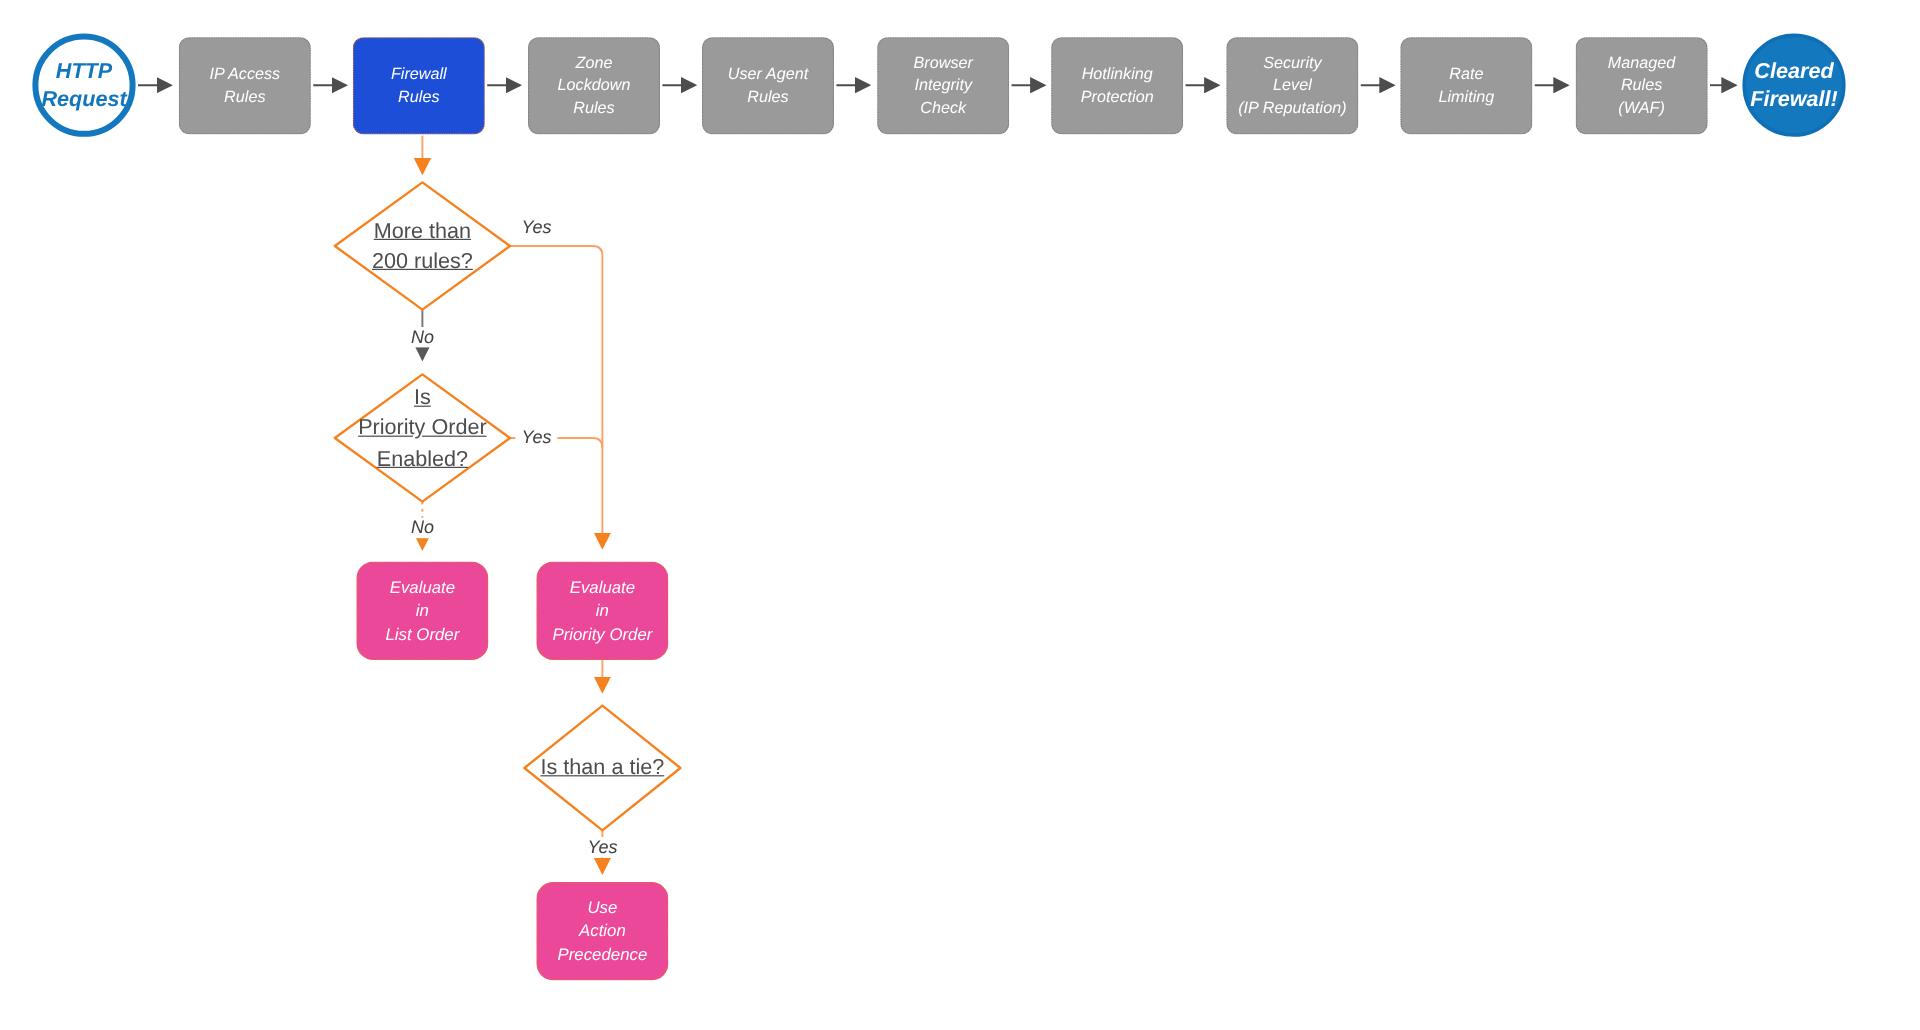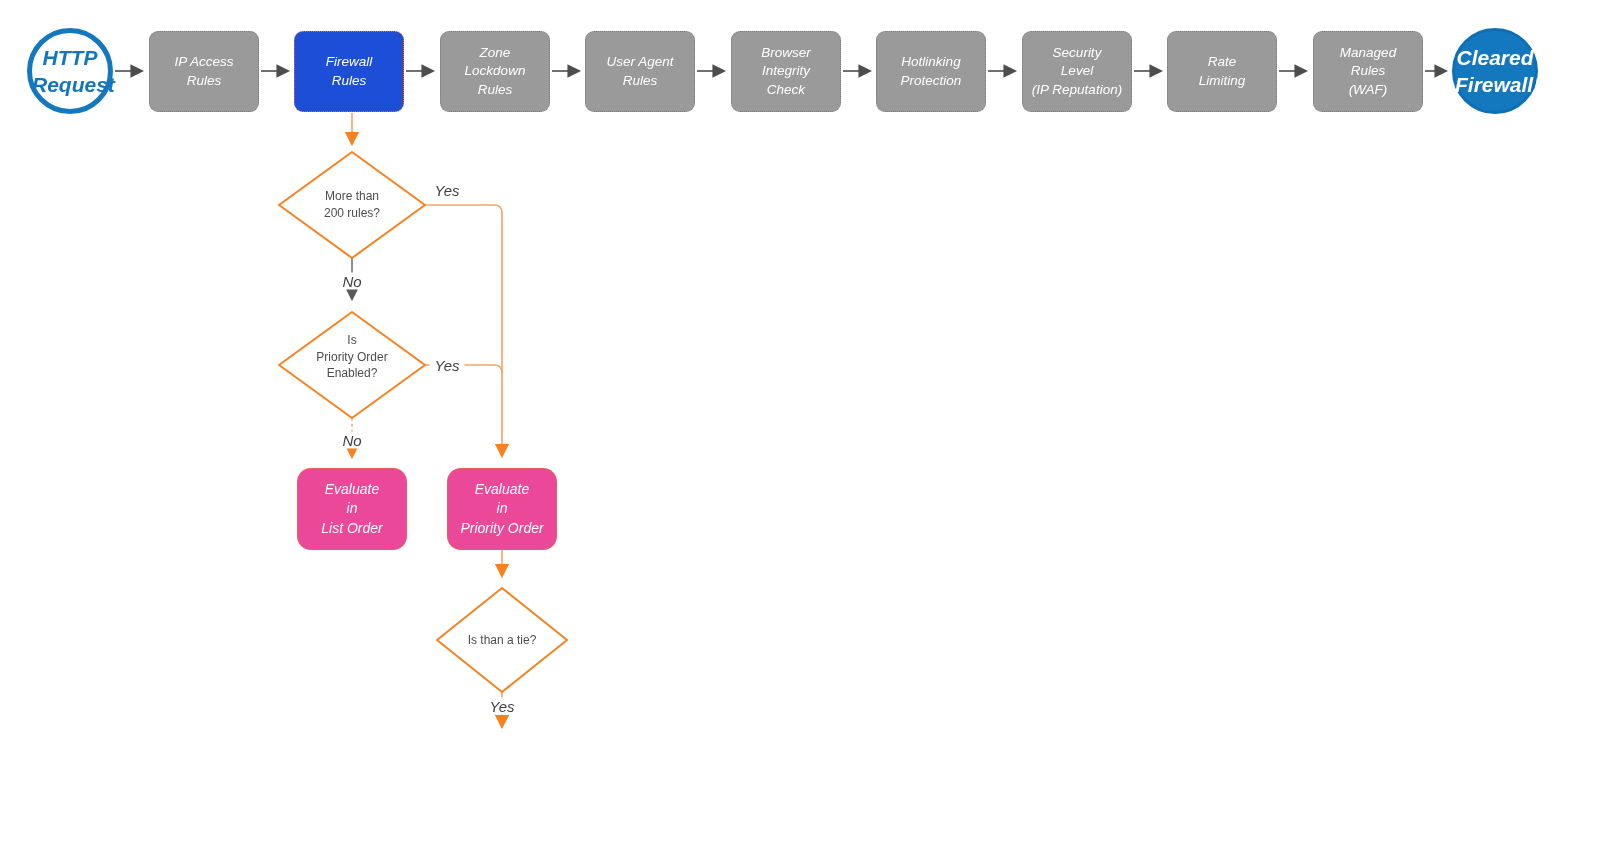--- a/index.html
+++ b/index.html
@@ -19,27 +19,27 @@
     color:#ffffff;font-style:italic;font-size:13.5px;line-height:1.35;
   }
   .stage.orange{background:#1d4ed8;border-color:#E0741C;}
   .action{
     width:110px;height:82px;
     background:#ec4899;border:1px dotted #E0741C;border-radius:14px;
     color:#ffffff;font-style:italic;font-size:14px;line-height:1.4;
   }
   .circle{
     width:86px;height:86px;border-radius:50%;
-    font-weight:bold;font-style:italic;font-size:21px;line-height:1.3;
+    font-weight:bold;font-style:italic;font-size:18px;line-height:1.3;
   }
   .circle.start{background:#ffffff;border:5px solid #1478BE;color:#1276BD;}
   .circle.end{background:#1478BE;border:3px solid #0F6FB4;color:#ffffff;}
   .dtext{
     position:absolute;display:flex;align-items:center;justify-content:center;
-    color:#4d4d4d;font-size:12px;line-height:1.4;text-align:center;
+    color:#4d4d4d;font-size:18px;line-height:1.4;text-align:center;text-decoration:underline;
   }
   .dtext span{white-space:pre-line;display:block;width:100%;}
   .edge-label{
     position:absolute;transform:translate(-50%,-50%);
     font-style:italic;color:#3f3f3f;font-size:15px;
   }
   .edge-label.bg{background:#ffffff;padding:0 5px;}
 </style>
 </head>
 <body>
@@ -169,14 +169,19 @@
   <div class="node action" style="left:297px;top:468px">
     <span>Evaluate
 in
 List Order</span>
   </div>
   <div class="node action" style="left:447px;top:468px">
     <span>Evaluate
 in
 Priority Order</span>
   </div>
+  <div class="node action" style="left:447px;top:735px">
+    <span>Use
+Action
+Precedence</span>
+  </div>
 
 </div>
 
 </body></html>

